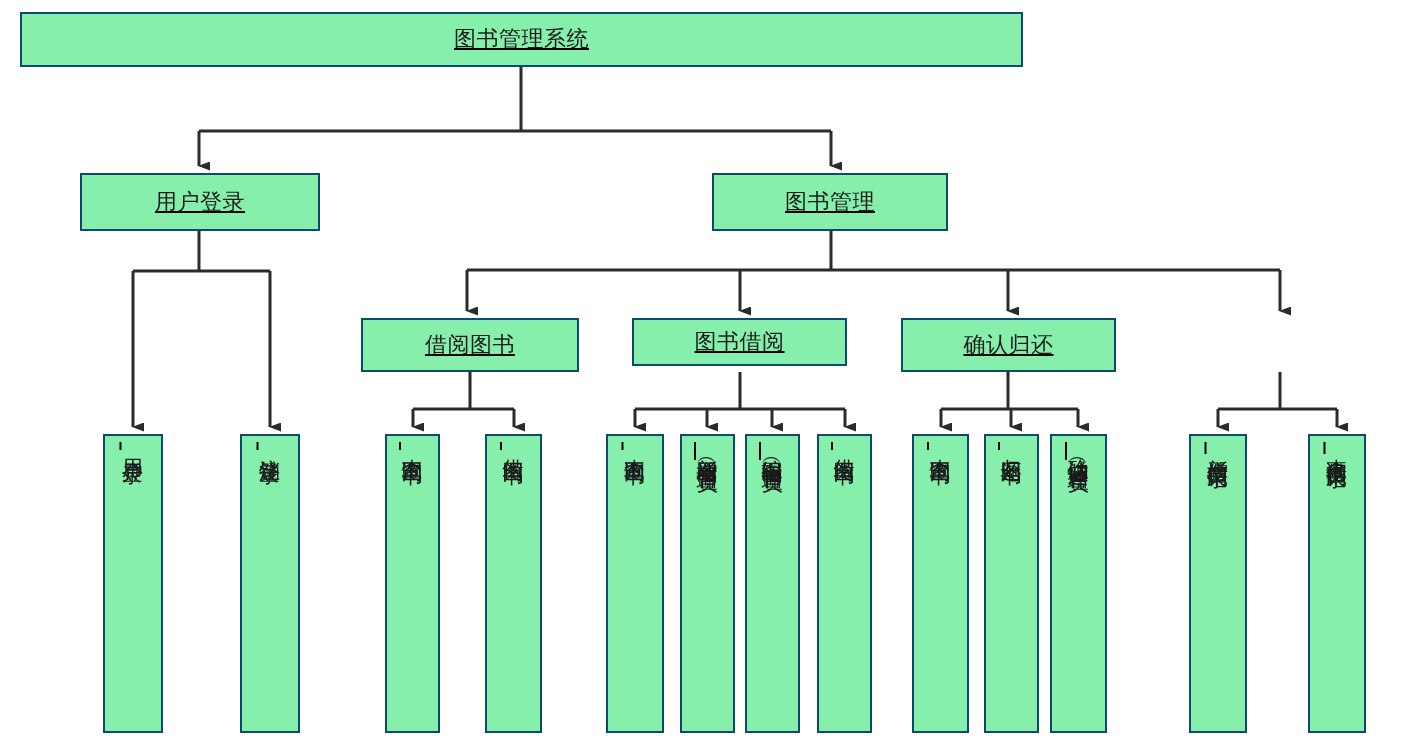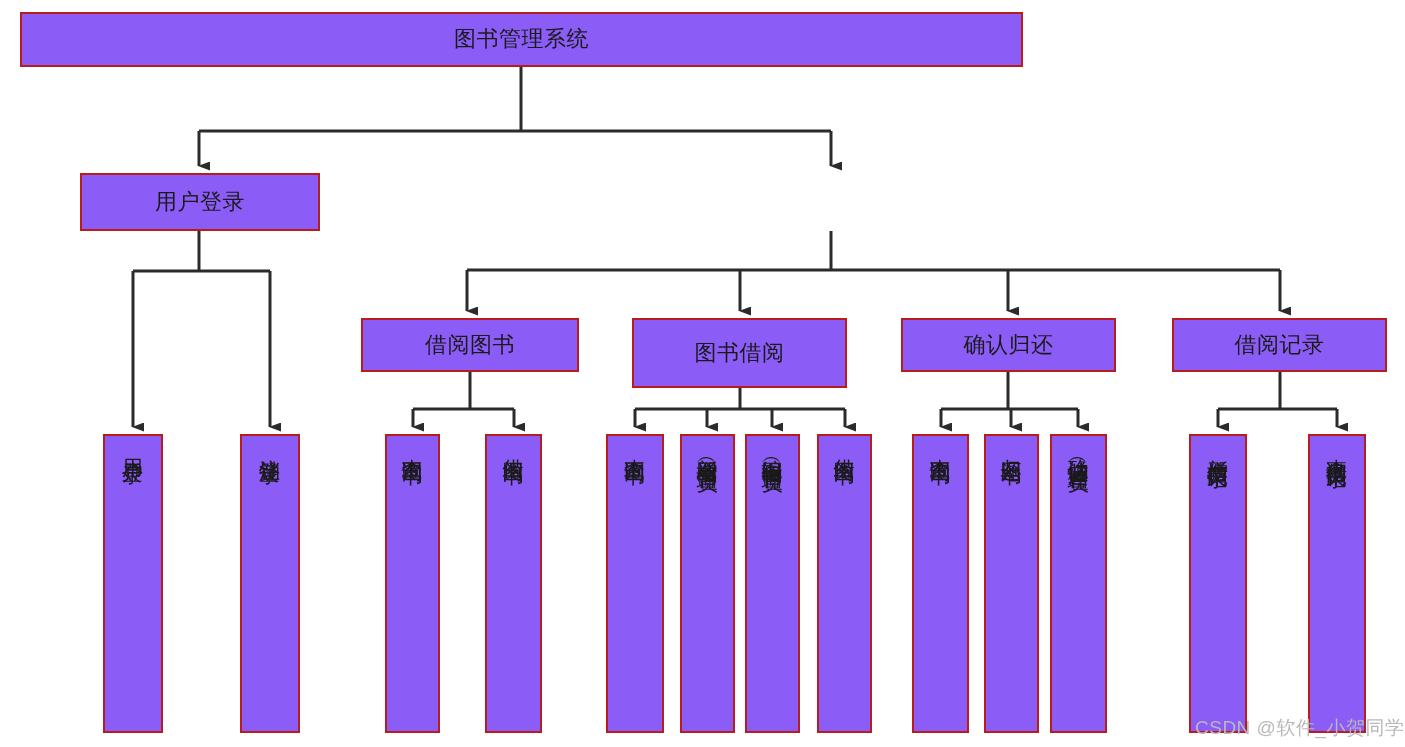--- a/index.html
+++ b/index.html
@@ -22,26 +22,27 @@
     position: absolute;
     left: 0;
     top: 0;
     width: 1405px;
     height: 747px;
     pointer-events: none;
   }
   .node {
     position: absolute;
     box-sizing: border-box;
-    background: #8b5cf6;
-    border: 2px solid #b91c1c;
+    background: #86efac;
+    border: 2px solid #0c4a6e;
     display: flex;
     align-items: center;
     justify-content: center;
     z-index: 2;
+    text-decoration: underline;
   }
   .node .lbl {
     color: #1a1a1a;
     font-size: 22px;
     line-height: 1.12;
     letter-spacing: 0.5px;
     white-space: nowrap;
     text-align: center;
   }
   
@@ -125,32 +126,32 @@
     </g>
   </svg>
 
   <div class="node h" id="n-root" style="left: 20px; top: 12px; width: 1003px; height: 55px;">
     <span class="lbl">图书管理系统</span>
   </div>
 
   <div class="node h" id="n-l2-0" style="left: 80px; top: 173px; width: 240px; height: 58px;">
     <span class="lbl">用户登录</span>
   </div>
+  <div class="node h" id="n-l2-1" style="left: 712px; top: 173px; width: 236px; height: 58px;">
+    <span class="lbl">图书管理</span>
+  </div>
 
   <div class="node h" id="n-l3-0" style="left: 361px; top: 318px; width: 218px; height: 54px;">
     <span class="lbl">借阅图书</span>
   </div>
-  <div class="node h" id="n-l3-1" style="left: 632px; top: 318px; width: 215px; height: 70px;">
+  <div class="node h" id="n-l3-1" style="left: 632px; top: 318px; width: 215px; height: 48px;">
     <span class="lbl">图书借阅</span>
   </div>
   <div class="node h" id="n-l3-2" style="left: 901px; top: 318px; width: 215px; height: 54px;">
     <span class="lbl">确认归还</span>
-  </div>
-  <div class="node h" id="n-l3-3" style="left: 1172px; top: 318px; width: 215px; height: 54px;">
-    <span class="lbl">借阅记录</span>
   </div>
 
   <div class="node v" id="n-lf-0" style="left: 103px; top: 434px; width: 60px; height: 299px;">
     <span class="lbl">用户登录</span>
   </div>
   <div class="node v" id="n-lf-1" style="left: 240px; top: 434px; width: 60px; height: 299px;">
     <span class="lbl">注销登录</span>
   </div>
   <div class="node v" id="n-lf-2" style="left: 385px; top: 434px; width: 55px; height: 299px;">
     <span class="lbl">查询图书</span>
@@ -179,15 +180,14 @@
   <div class="node v" id="n-lf-10" style="left: 1050px; top: 434px; width: 57px; height: 299px;">
     <span class="lbl">确认归还（管理员）</span>
   </div>
   <div class="node v" id="n-lf-11" style="left: 1189px; top: 434px; width: 58px; height: 299px;">
     <span class="lbl">新增借阅记录</span>
   </div>
   <div class="node v" id="n-lf-12" style="left: 1308px; top: 434px; width: 58px; height: 299px;">
     <span class="lbl">查询借阅记录</span>
   </div>
 
-  <div class="watermark" style="left: 1195px; top: 715px;">CSDN @软件_小贺同学</div>
 
 </div>
 
 </body></html>

